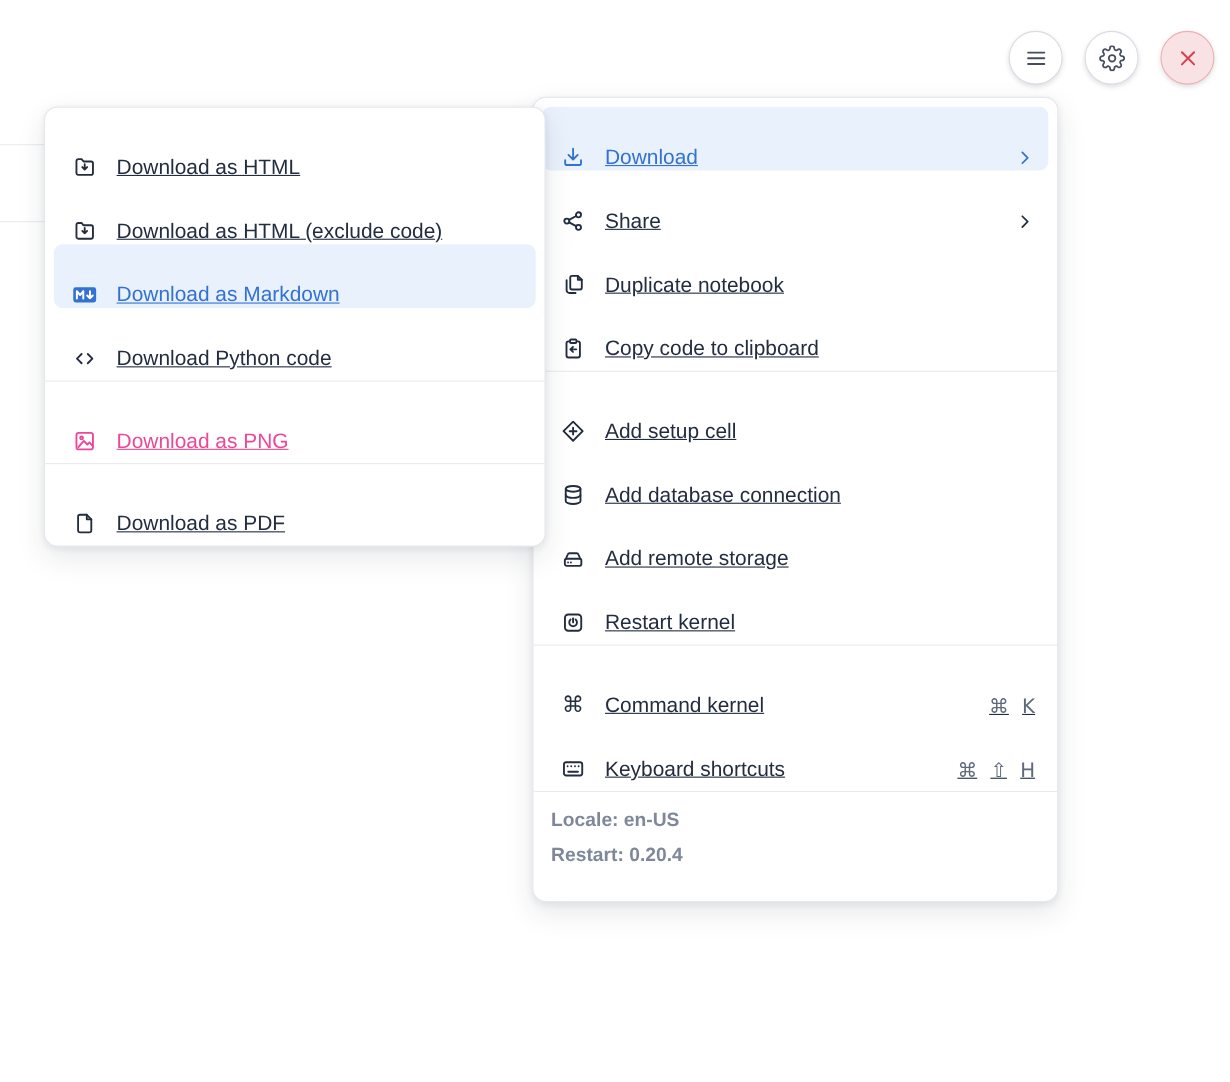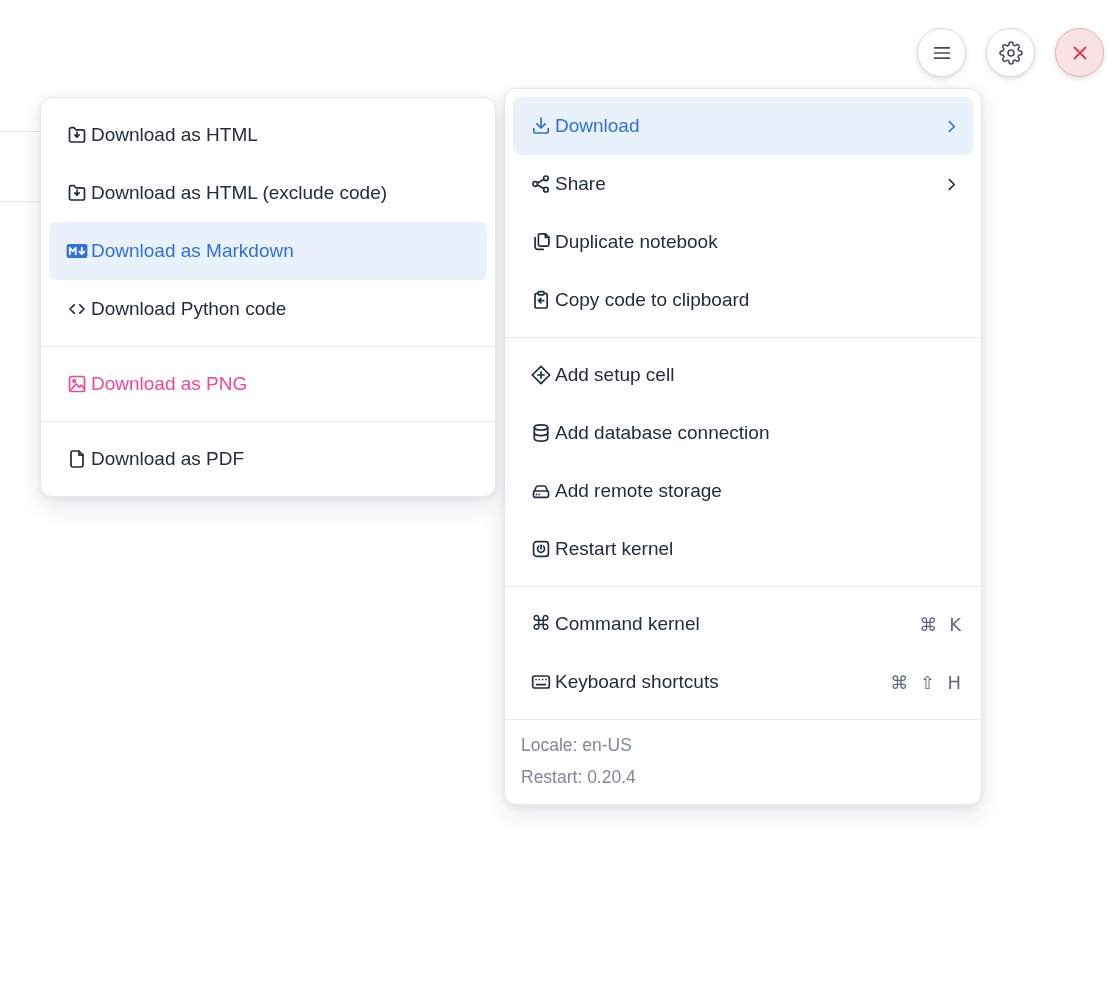--- a/index.html
+++ b/index.html
@@ -19,46 +19,47 @@
   }
   .toolbar-btn.danger { background:#f9e2e3; border-color:#edafb4; color:#d5414d; }
   .toolbar-btn svg { width:24px; height:24px; }
 
   
   .panel {
     position:absolute; background:#fff;
     border:1px solid #e5e8ed; border-radius:12px;
     box-shadow:0 10px 26px rgba(25,35,60,.10), 0 2px 7px rgba(25,35,60,.07);
   }
-  #main-menu { left:504px; top:88px; width:478px; z-index:5; }
+  #main-menu { left:484px; top:88px; width:478px; z-index:5; }
   #download-submenu { left:40px; top:97px; width:456px; z-index:10; }
 
   .section { padding:8px 0; }
   .divider { height:1px; background:#e7eaee; }
 
   .row {
     height:58px; margin:0 8px; padding:0 12px 0 16px;
-    display:flex; align-items:center; gap:2px;
+    display:flex; align-items:flex-end; gap:17px;
     border-radius:8px; font-size:19px; color:#222d40; cursor:pointer;
     white-space:nowrap;
+    text-decoration:underline;
   }
   .row.selected { background:#e9f1fc; color:#3371d3; }
   .row.disabled { color:#ec4899; cursor:default; }
 
   .mi-icon { width:24px; height:24px; flex:0 0 24px; display:flex; align-items:center; justify-content:center; }
   .mi-icon svg { width:24px; height:24px; fill:none; stroke:currentColor; stroke-width:1.7; stroke-linecap:round; stroke-linejoin:round; }
   .mi-icon.chevron { margin-left:auto; width:20px; flex:0 0 20px; }
   .mi-icon.chevron svg { width:19px; height:19px; stroke-width:2; }
 
   .shortcut {
     margin-left:auto; display:flex; gap:12px; align-items:center;
     color:#5f6a7b; font-size:18px; font-family:"DejaVu Sans", sans-serif;
   }
 
-  .menu-footer { padding:9px 16px 11px; font-size:17.5px; line-height:32px; color:#7e8898; }
+  .menu-footer { padding:9px 16px 26px; font-size:17.5px; line-height:32px; color:#7e8898;font-weight:bold; }
 </style>
 </head>
 <body>
 
 <div class="bg-line" style="top:131px"></div>
 <div class="bg-line" style="top:201px"></div>
 
 <div id="toolbar">
     <div class="toolbar-btn" style="left: 917px;">
       <span style="display: flex;">

